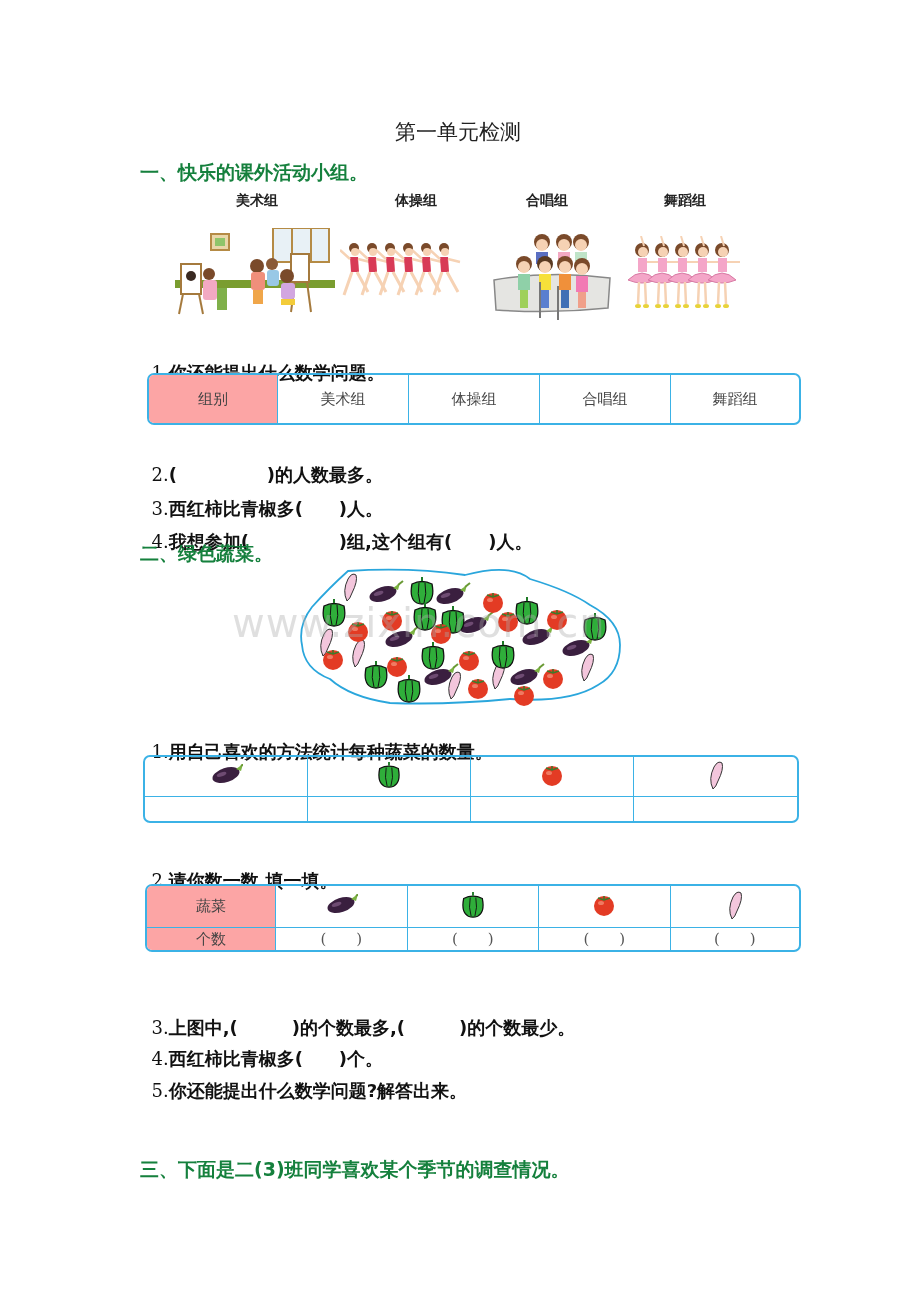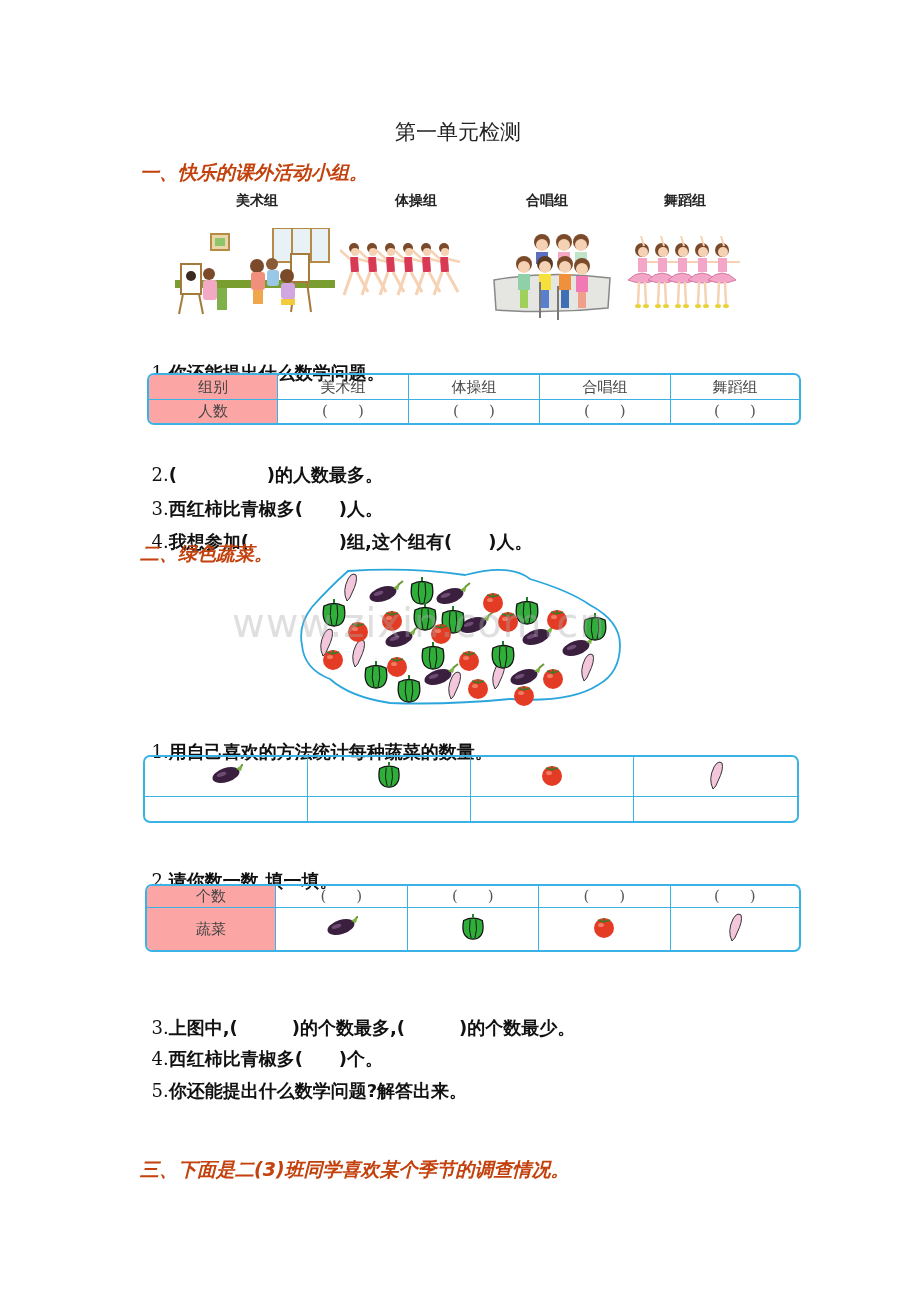--- a/index.html
+++ b/index.html
@@ -1,20 +1,20 @@
 <!DOCTYPE html>
 <html><head>
 <meta charset="utf-8">
 <style>
   html, body { margin:0; padding:0; background:#ffffff; }
   body { width:920px; height:1302px; position:relative; overflow:hidden;
          font-family:"DejaVu Sans", "Liberation Sans", sans-serif; color:#111; }
   .abs { position:absolute; }
   .title { left:0; width:916px; top:118px; text-align:center; font-family:"DejaVu Serif","Liberation Serif",serif; font-size:21px; color:#222; }
-  .h1 { font-size:19px; font-weight:bold; color:#c2410c;font-style:italic; }
+  .h1 { font-size:19px; font-weight:bold; color:#15803d; }
   .q { font-size:18px; color:#111; white-space:pre; }
   .q .num { font-family:"DejaVu Serif","Liberation Serif",serif; font-weight:normal; }
   .q .txt { font-weight:bold; }
   .grp-label { top:192px; font-size:14px; font-weight:bold; color:#222; font-family:"DejaVu Serif","Liberation Serif",serif; }
   table.t { position:absolute; border-collapse:separate; border-spacing:0; border:2px solid #3bb2e6; border-radius:7px; overflow:hidden; }
   table.t td { border-right:1px solid #3bb2e6; border-bottom:1px solid #3bb2e6; text-align:center; font-family:"DejaVu Serif","Liberation Serif",serif; font-size:15px; color:#444; padding:0; }
   table.t tr td:last-child { border-right:none; }
   table.t tr:last-child td { border-bottom:none; }
   table.t td.hdr { background:#fca5a5; }
   .paren { color:#555; letter-spacing:0; }
@@ -154,27 +154,20 @@
 
 <table class="t" style="left:147px; top:373px; width:654px; height:52px;">
   <tbody>
       <tr style="height:25px;">
     <td class="hdr" style="width:128px;">组别</td>
     <td>美术组</td>
     <td>体操组</td>
     <td>合唱组</td>
     <td>舞蹈组</td>
   </tr>
-  <tr>
-    <td class="hdr">人数</td>
-    <td><span class="paren">(　　)</span></td>
-    <td><span class="paren">(　　)</span></td>
-    <td><span class="paren">(　　)</span></td>
-    <td><span class="paren">(　　)</span></td>
-  </tr>
 </tbody>
   </table>
 
 <div class="abs q" style="left:140px; top:442px;">
   <span class="num">2.</span><span class="txt">(　　　　　)的人数最多。</span>
 </div>
 <div class="abs q" style="left:140px; top:476px;">
   <span class="num">3.</span><span class="txt">西红柿比青椒多(　　)人。</span>
 </div>
 <div class="abs q" style="left:140px; top:509px;">
@@ -257,42 +250,42 @@
   </tr>
 </tbody>
   </table>
 
 <div class="abs q" style="left:140px; top:848px;">
   <span class="num">2.</span><span class="txt">请你数一数,填一填。</span>
 </div>
 
 <table class="t" style="left:145px; top:884px; width:656px; height:68px;">
   <tbody>
-      <tr>
-    <td class="hdr">个数</td>
-    <td><span class="paren">(　　)</span></td>
-    <td><span class="paren">(　　)</span></td>
-    <td><span class="paren">(　　)</span></td>
-    <td><span class="paren">(　　)</span></td>
-  </tr>
-  <tr style="height:42px;">
+      <tr style="height:42px;">
     <td class="hdr" style="width:128px;">蔬菜</td>
     <td><svg width="34" height="22" viewBox="-17 -11 34 22">
             <use href="#eggplant"></use>
           </svg></td>
     <td><svg width="26" height="28" viewBox="-13 -15 26 30">
             <use href="#pepper"></use>
           </svg></td>
     <td><svg width="22" height="22" viewBox="-11 -11 22 22">
             <use href="#tomato"></use>
           </svg></td>
     <td><svg width="20" height="30" viewBox="-10 -15 20 30">
             <use href="#sweetpotato"></use>
           </svg></td>
   </tr>
+  <tr>
+    <td class="hdr">个数</td>
+    <td><span class="paren">(　　)</span></td>
+    <td><span class="paren">(　　)</span></td>
+    <td><span class="paren">(　　)</span></td>
+    <td><span class="paren">(　　)</span></td>
+  </tr>
 </tbody>
   </table>
 
 <div class="abs q" style="left:140px; top:995px;">
   <span class="num">3.</span><span class="txt">上图中,(　　　)的个数最多,(　　　)的个数最少。</span>
 </div>
 <div class="abs q" style="left:140px; top:1026px;">
   <span class="num">4.</span><span class="txt">西红柿比青椒多(　　)个。</span>
 </div>
 <div class="abs q" style="left:140px; top:1058px;">

